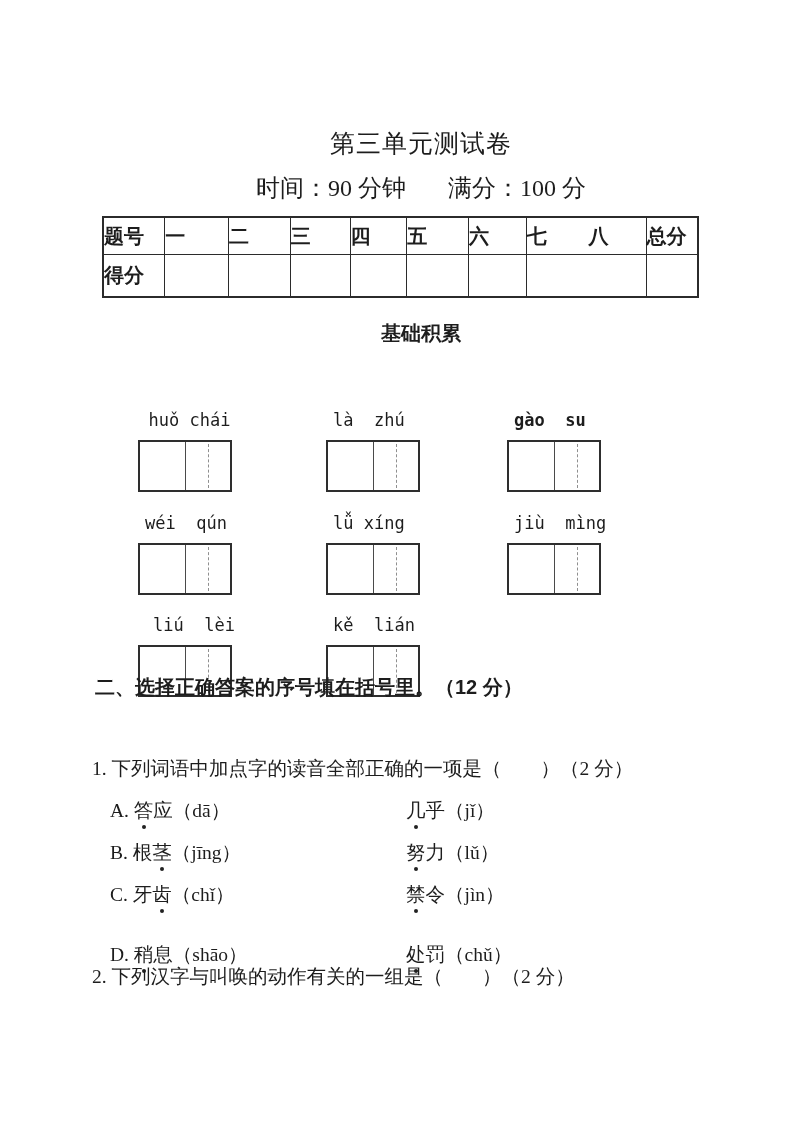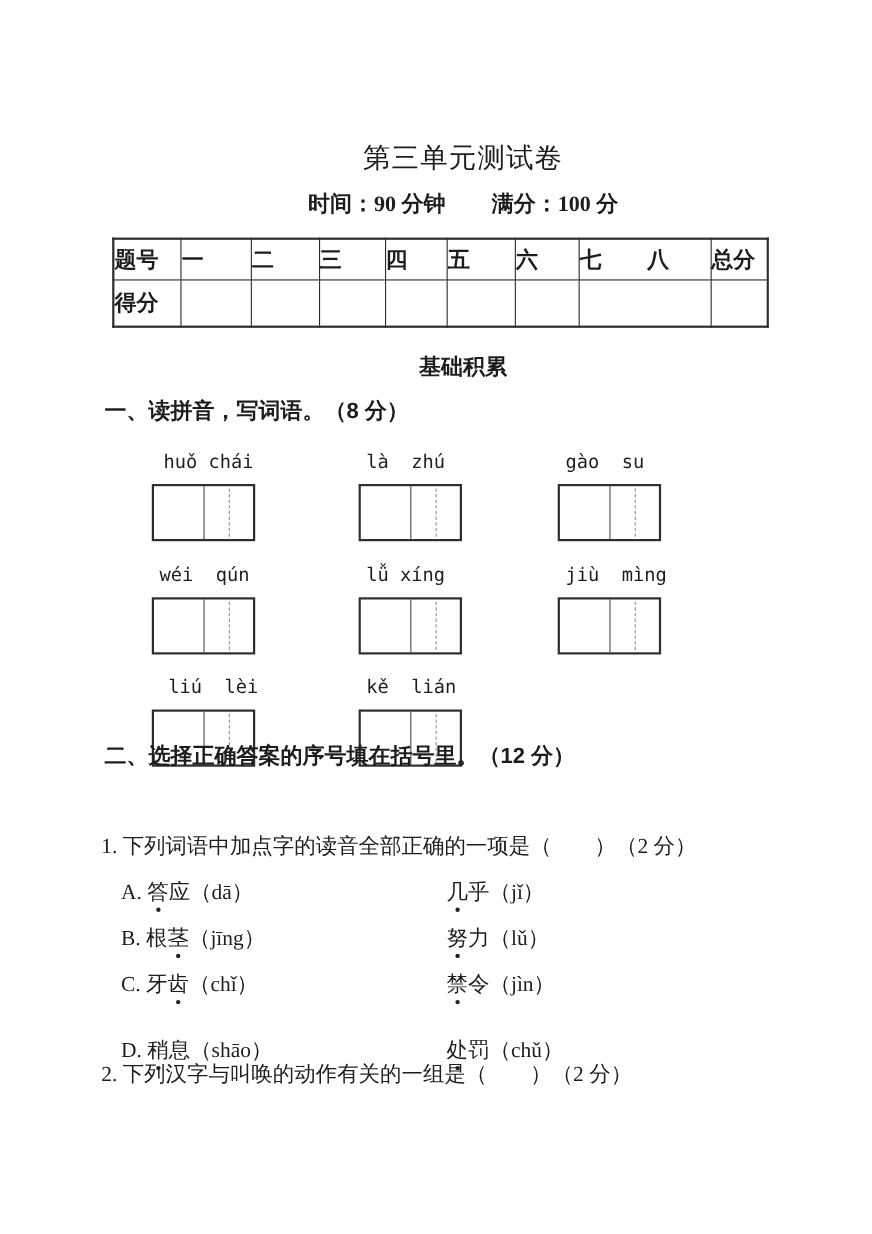--- a/index.html
+++ b/index.html
@@ -17,21 +17,21 @@
     left: 49px;
     width: 744px;
     text-align: center;
   }
   .title {
     top: 127px;
     font-size: 25px;
     letter-spacing: 1px;
     font-weight: 500;
   }
-  .meta { top: 172px; font-size: 20px; font-weight: bold; }
+  .meta { top: 172px; font-size: 24px; }
   .meta .part2 { margin-left: 42px; }
 
   table.score-table {
     position: absolute;
     left: 102px;
     top: 216px;
     border-collapse: collapse;
     table-layout: fixed;
     border: 2px solid #2b2b2b;
     font-family: "Liberation Sans", sans-serif;
@@ -83,21 +83,21 @@
   .py-box .mid {
     position: absolute; left: 50%; top: 0; bottom: 0;
     width: 1px; background: #4a4a4a;
   }
   .py-box .dash {
     position: absolute; left: 75%; top: 2px; bottom: 2px;
     width: 0; border-left: 1px dashed #8f8f8f;
   }
   .r1c1 { left: 138px; top: 407px; text-align: center; }
   .r1c2 { left: 326px; top: 407px; }
-  .r1c3 { left: 507px; top: 407px; }
+  .r1c3 { left: 507px; top: 407px; font-weight: bold; }
   .r2c1 { left: 138px; top: 510px; }
   .r2c2 { left: 326px; top: 510px; }
   .r2c3 { left: 507px; top: 510px; }
   .r3c1 { left: 138px; top: 612px; }
   .r3c2 { left: 326px; top: 612px; }
 
   .q-sub {
     position: absolute;
     left: 92px;
     font-size: 19.5px;
@@ -170,21 +170,20 @@
       <td></td>
       <td></td>
       <td></td>
       <td></td>
     </tr>
   </tbody>
     </table>
 
   <div class="centered sec-heading">基础积累</div>
 
-  <div class="q-heading q1-heading">一、读拼音，写词语。（8 分）</div>
 
   <div class="py-item r1c1">
     <div class="py-label">huǒ chái</div>
     <div class="py-box">
         <div class="mid"></div>
         <div class="dash"></div>
       </div>
   </div>
   <div class="py-item r1c2">
     <div class="py-label">là  zhú</div>

